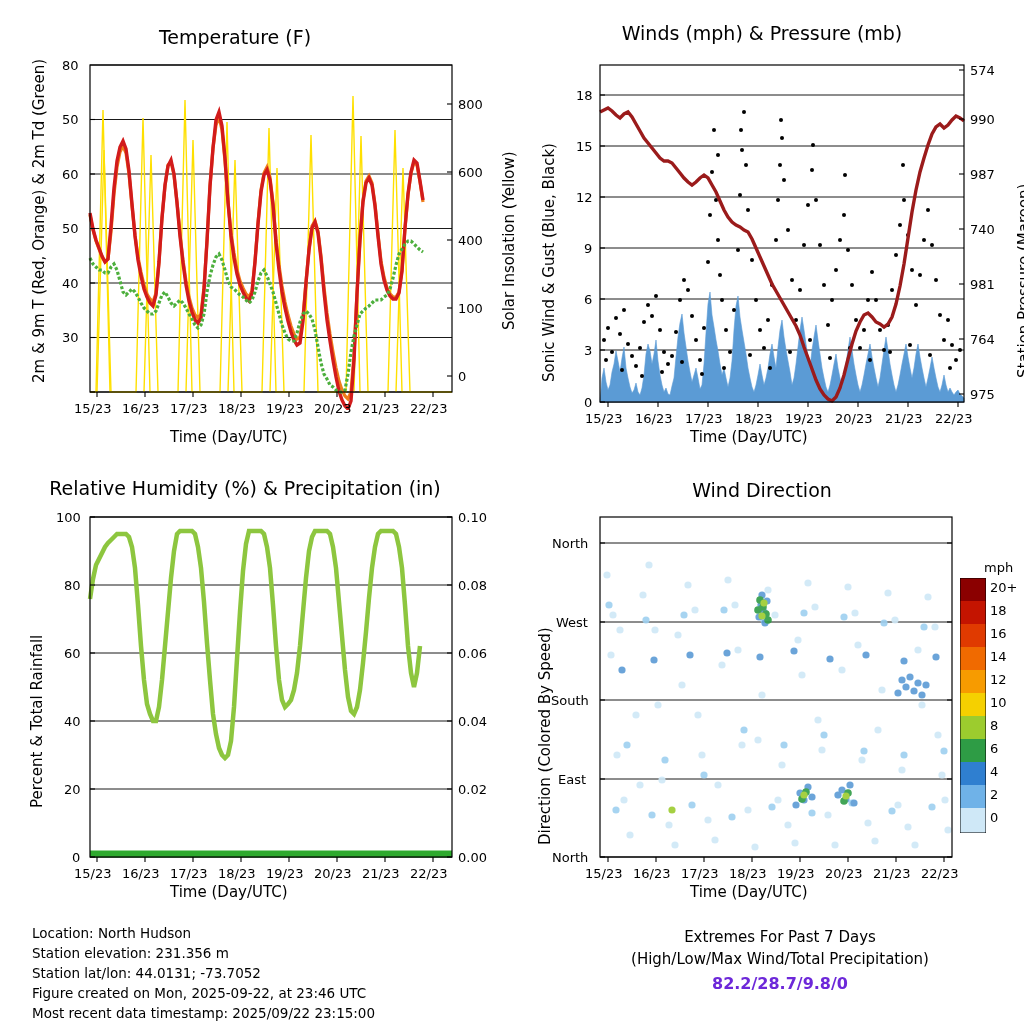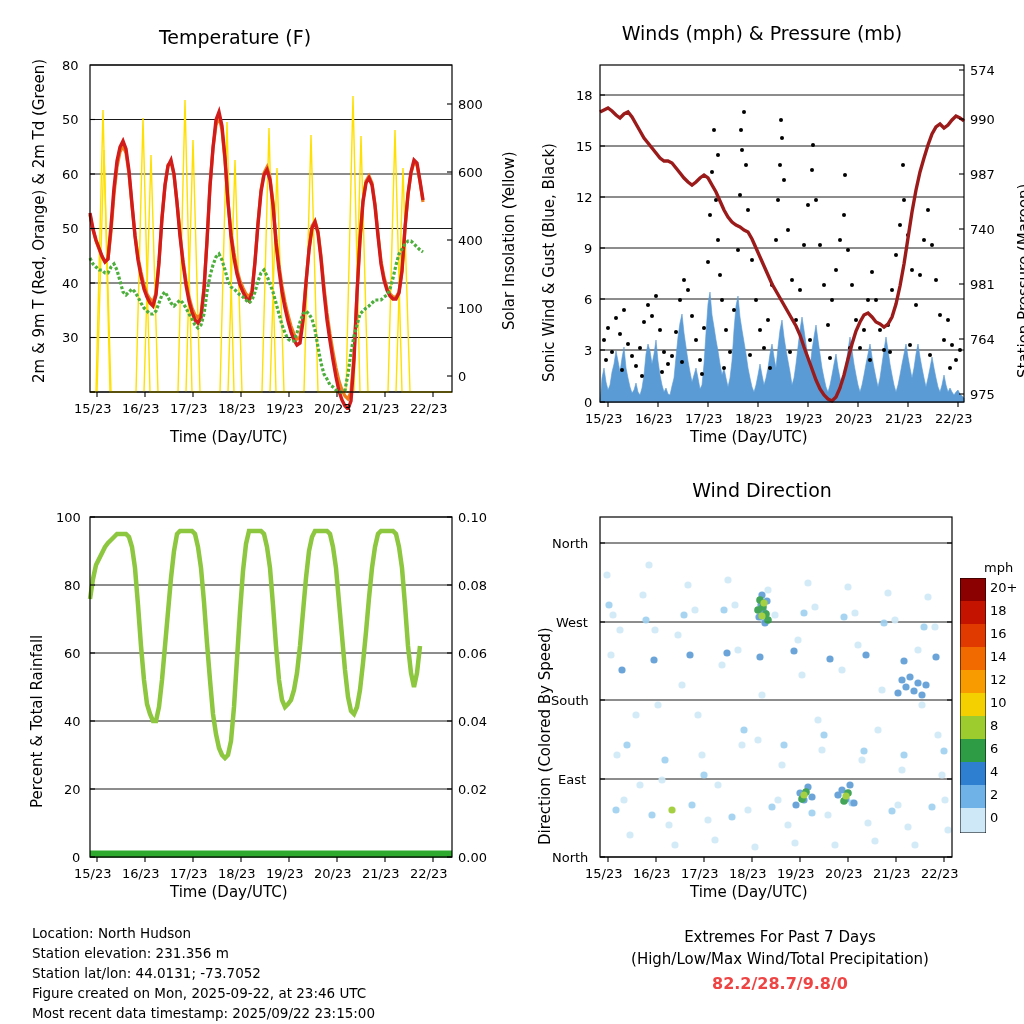--- a/index.html
+++ b/index.html
@@ -301,20 +301,21 @@
     <div class="tick" style="left:123px;top:411px;">16/23</div>
     <div class="tick" style="left:173px;top:411px;">17/23</div>
     <div class="tick" style="left:223px;top:411px;">18/23</div>
     <div class="tick" style="left:273px;top:411px;">19/23</div>
     <div class="tick" style="left:323px;top:411px;">20/23</div>
     <div class="tick" style="left:373px;top:411px;">21/23</div>
     <div class="tick" style="left:423px;top:411px;">22/23</div>
   </div>
 
   <div class="panel" style="left:0;top:455px;width:512px;height:460px;">
+    <div class="ptitle" style="left:0;top:22px;width:490px;">Relative Humidity (%) &amp; Precipitation (in)</div>
     <div class="vlabel" style="left:28px;top:353px;transform:rotate(-90deg);">Percent &amp; Total Rainfall</div>
     <div class="axlabel" style="left:170px;top:428px;">Time (Day/UTC)</div>
 
     <svg width="512" height="410" viewBox="0 0 512 410" style="position:absolute;left:0;top:0;">
 
       <g>
         <line class="grid" x1="90" y1="402" x2="452" y2="402"></line>
         <line class="grid" x1="90" y1="334" x2="452" y2="334"></line>
         <line class="grid" x1="90" y1="266" x2="452" y2="266"></line>
         <line class="grid" x1="90" y1="198" x2="452" y2="198"></line>
@@ -619,15 +620,15 @@
   </div>
 
   <div class="footer" style="left:32px;top:925px;">Location: North Hudson</div>
   <div class="footer" style="left:32px;top:945px;">Station elevation: 231.356 m</div>
   <div class="footer" style="left:32px;top:965px;">Station lat/lon: 44.0131; -73.7052</div>
   <div class="footer" style="left:32px;top:985px;">Figure created on Mon, 2025-09-22, at 23:46 UTC</div>
   <div class="footer" style="left:32px;top:1005px;">Most recent data timestamp: 2025/09/22 23:15:00</div>
 
   <div class="extremes" style="left:570px;top:928px;">Extremes For Past 7 Days</div>
   <div class="extremes" style="left:570px;top:950px;">(High/Low/Max Wind/Total Precipitation)</div>
-  <div class="extremes extval" style="left:570px;top:974px;color:#ef4444;">82.2/28.7/9.8/0</div>
+  <div class="extremes extval" style="left:570px;top:974px;color:#6d28d9;">82.2/28.7/9.8/0</div>
 
 </div>
 
 </body></html>

